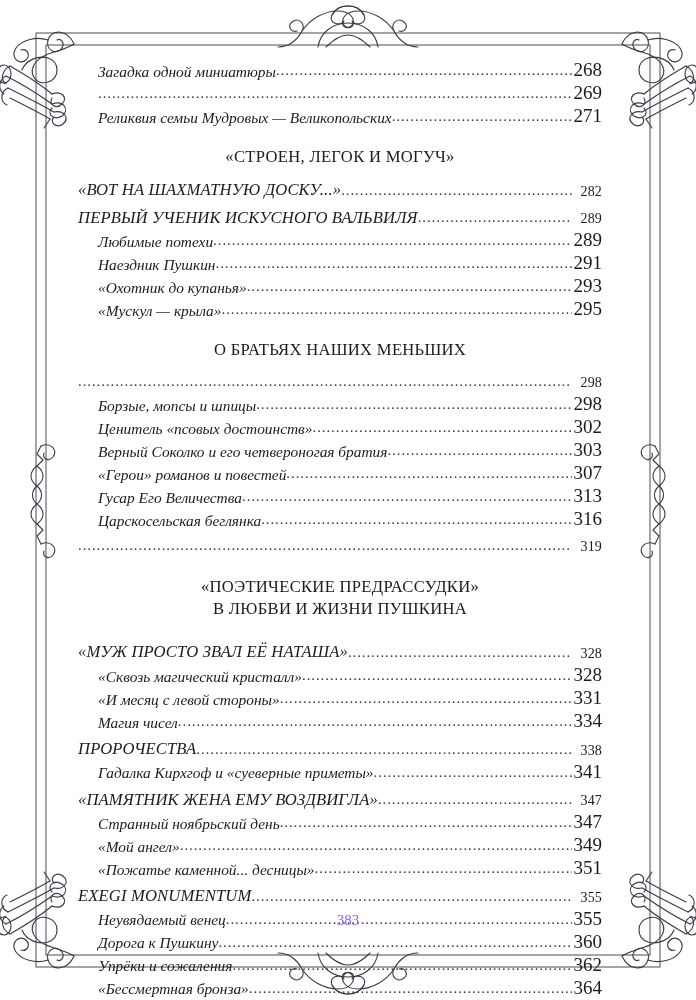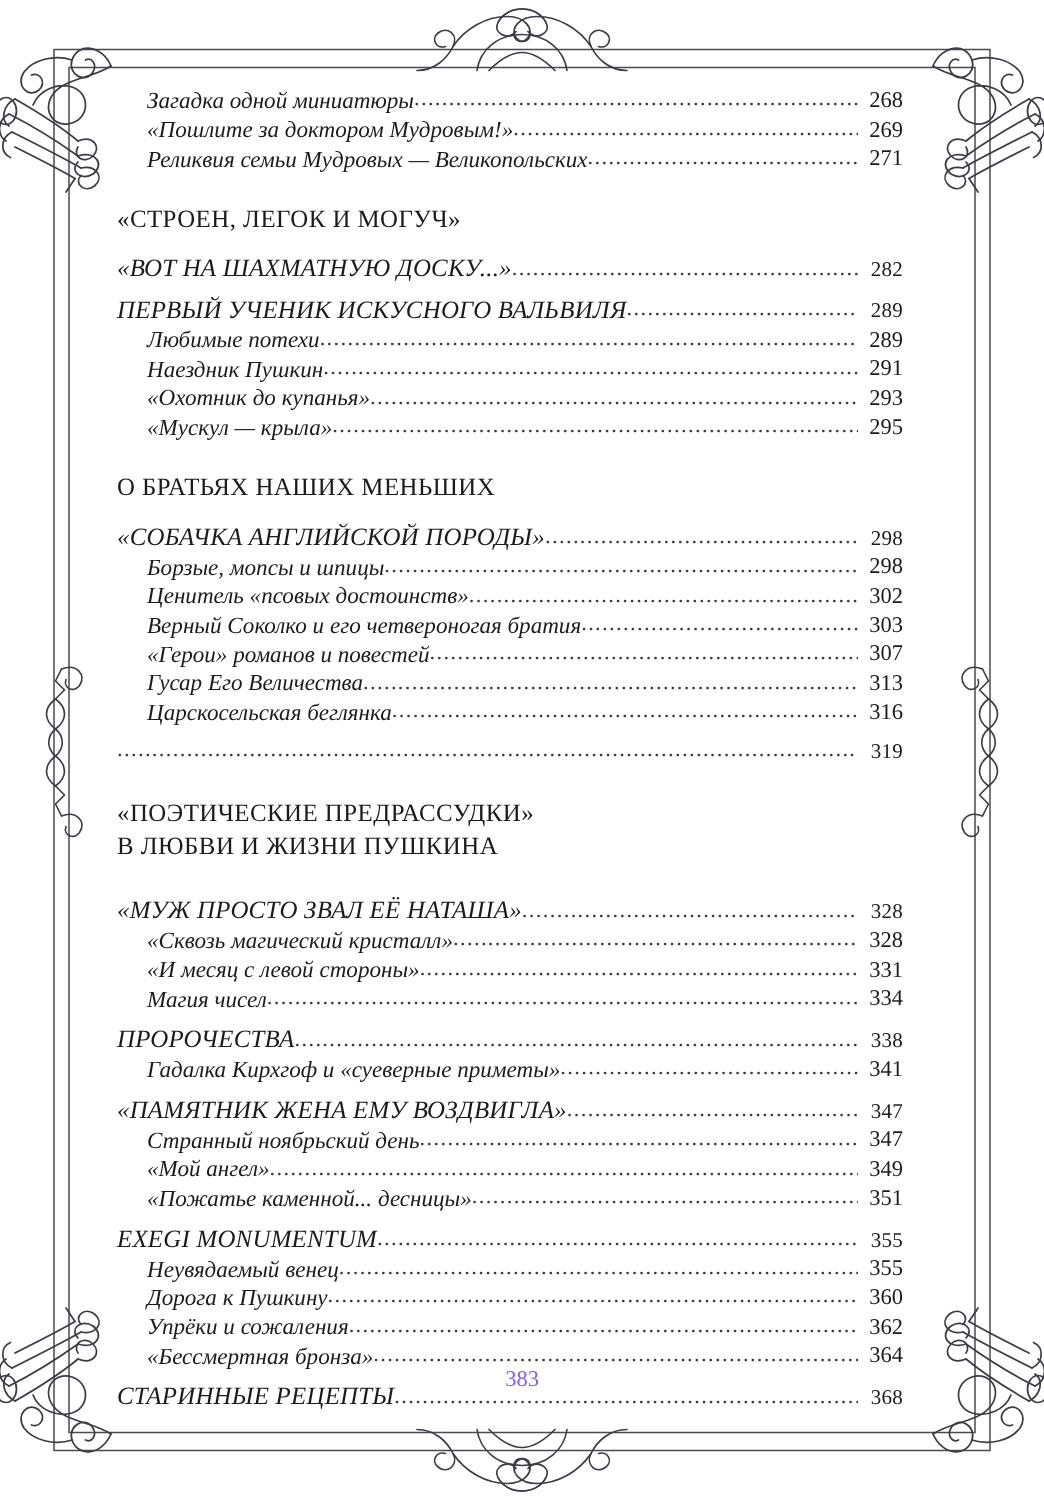--- a/index.html
+++ b/index.html
@@ -68,25 +68,25 @@
   }
   .lvl1 .pg { font-size: 14px; }
 
   
   .lvl2 {
     font-size: 15.4px;
     padding-left: 20px;
     margin-top: 4px;
     margin-bottom: 2px;
   }
-  .lvl2 .pg { font-size: 15px; }
+  .lvl2 .pg { font-size: 19px; }
 
   
   .part {
-    text-align: left;
+    text-align: center;
     font-size: 16.6px;
     letter-spacing: 0.3px;
     margin-top: 21px;
     margin-bottom: 14px;
     line-height: 1.33;
   }
   .part.tight { margin-top: 22px; margin-bottom: 24px; }
 
   
   #folio {
@@ -189,21 +189,20 @@
   </g>
 </svg>
 
 <div id="toc">
     <div class="entry lvl2">
       <span class="txt">Загадка одной миниатюры</span>
       <span class="dots">............................................................................................................................................</span>
       <span class="pg">268</span>
     </div>
     <div class="entry lvl2">
-      <span class="txt">«Пошлите за доктором Мудровым!»</span>
       <span class="dots">............................................................................................................................................</span>
       <span class="pg">269</span>
     </div>
     <div class="entry lvl2">
       <span class="txt">Реликвия семьи Мудровых — Великопольских</span>
       <span class="dots">............................................................................................................................................</span>
       <span class="pg">271</span>
     </div>
     <div class="part">
       <div>«СТРОЕН, ЛЕГОК И МОГУЧ»</div>
@@ -235,21 +234,20 @@
     </div>
     <div class="entry lvl2">
       <span class="txt">«Мускул — крыла»</span>
       <span class="dots">............................................................................................................................................</span>
       <span class="pg">295</span>
     </div>
     <div class="part">
       <div>О БРАТЬЯХ НАШИХ МЕНЬШИХ</div>
     </div>
     <div class="entry lvl1">
-      <span class="txt">«СОБАЧКА АНГЛИЙСКОЙ ПОРОДЫ»</span>
       <span class="dots">............................................................................................................................................</span>
       <span class="pg">298</span>
     </div>
     <div class="entry lvl2">
       <span class="txt">Борзые, мопсы и шпицы</span>
       <span class="dots">............................................................................................................................................</span>
       <span class="pg">298</span>
     </div>
     <div class="entry lvl2">
       <span class="txt">Ценитель «псовых достоинств»</span>

